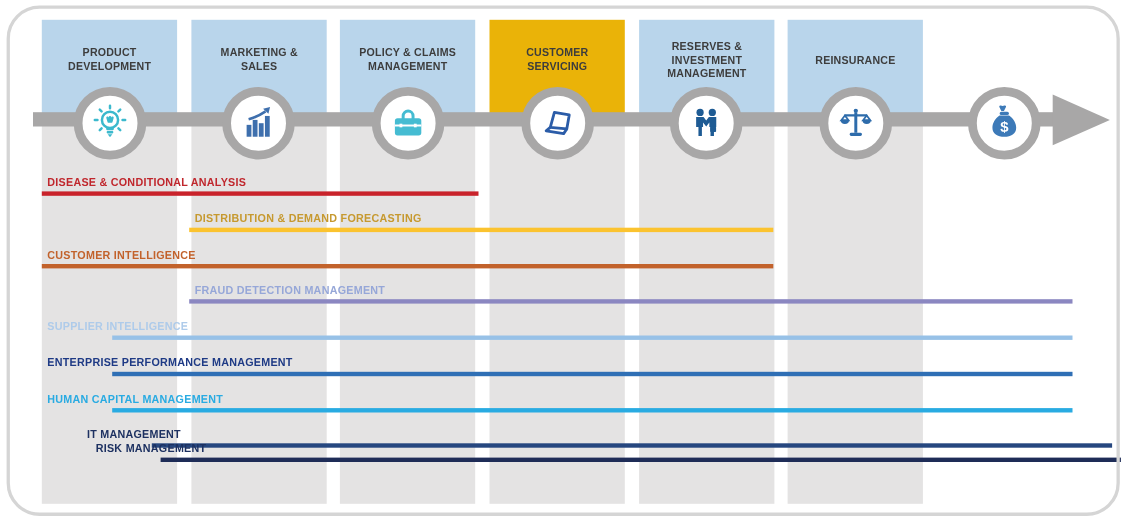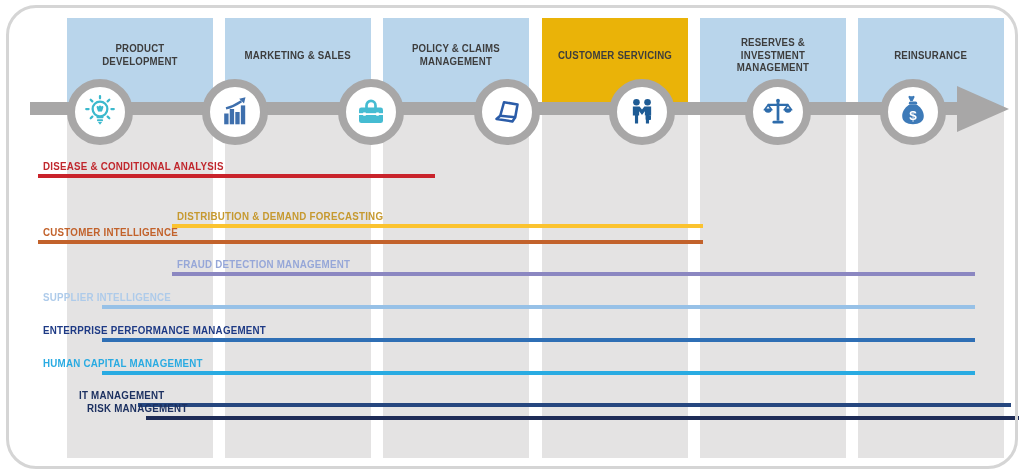--- a/index.html
+++ b/index.html
@@ -7,21 +7,21 @@
     width:1024px;height:474px;background:#ffffff;position:relative;overflow:hidden;
     font-family:"Liberation Sans", sans-serif;
   }
   .canvas{position:absolute;inset:0;}
   .frame{
     position:absolute;left:6px;top:5px;right:6px;bottom:5px;
     border:3px solid #d5d5d5;border-radius:30px;pointer-events:none;z-index:50;
   }
   #columns{
     position:absolute;left:38px;top:18px;width:937px;height:440px;
-    display:grid;grid-template-columns:repeat(6,1fr);column-gap:12.4px;z-index:1;margin-left:29px;
+    display:grid;grid-template-columns:repeat(7,1fr);column-gap:12.4px;z-index:1;
   }
   .col{display:flex;flex-direction:column;}
   .col-header{
     height:90px;background:#b9d5eb;display:flex;align-items:center;justify-content:center;
     padding:4px 5px 20px;box-sizing:border-box;text-align:center;
     font-size:10.5px;font-weight:700;color:#3d3d3d;line-height:1.22;letter-spacing:0.2px;
   }
   .stage-label{display:inline-block;transform:scaleX(0.92);transform-origin:50% 50%;}
   .col-body{height:350px;background:#e4e3e3;}
   #flow-line{position:absolute;left:30px;top:102px;width:930px;height:13px;background:#a8a7a7;z-index:2;}
@@ -170,21 +170,21 @@
     <text x="12" y="17.4" fill="#ffffff" font-size="9" font-weight="bold" text-anchor="middle" font-family="Liberation Sans, sans-serif">$</text>
           </svg>
         </span>
       </div>
     </div>
   <div id="capabilities">
       <div class="cap-row" style="top: 160px;">
         <span class="cap-label" style="left: 43px; color: rgb(192, 39, 45);">DISEASE &amp; CONDITIONAL ANALYSIS</span>
         <div class="cap-bar" style="left: 38px; width: 397px; background: rgb(201, 35, 43);"></div>
       </div>
-      <div class="cap-row" style="top: 210px;">
+      <div class="cap-row" style="top: 193px;">
         <span class="cap-label" style="left: 177px; color: rgb(198, 153, 47);">DISTRIBUTION &amp; DEMAND FORECASTING</span>
         <div class="cap-bar" style="left: 172px; width: 531px; background: rgb(251, 195, 47);"></div>
       </div>
       <div class="cap-row" style="top: 226px; text-align: center;">
         <span class="cap-label" style="left: 43px; color: rgb(194, 98, 43);">CUSTOMER INTELLIGENCE</span>
         <div class="cap-bar" style="left: 38px; width: 665px; background: rgb(194, 98, 43);"></div>
       </div>
       <div class="cap-row" style="top: 258px;">
         <span class="cap-label" style="left: 177px; color: rgb(150, 167, 216);">FRAUD DETECTION MANAGEMENT</span>
         <div class="cap-bar" style="left: 172px; width: 803px; background: rgb(139, 135, 193);"></div>

